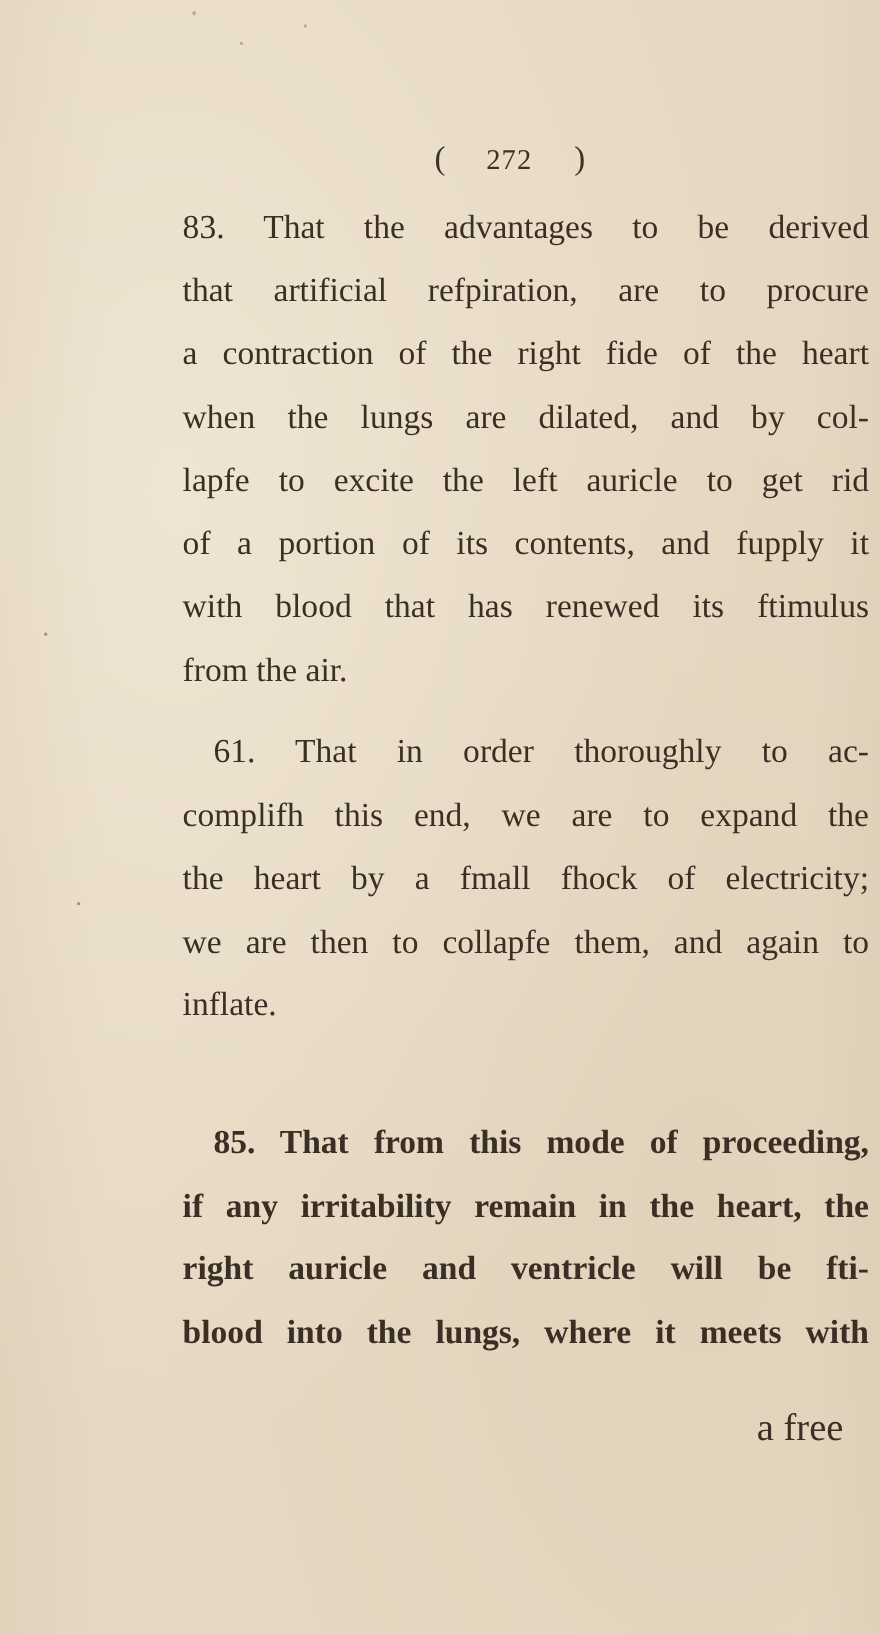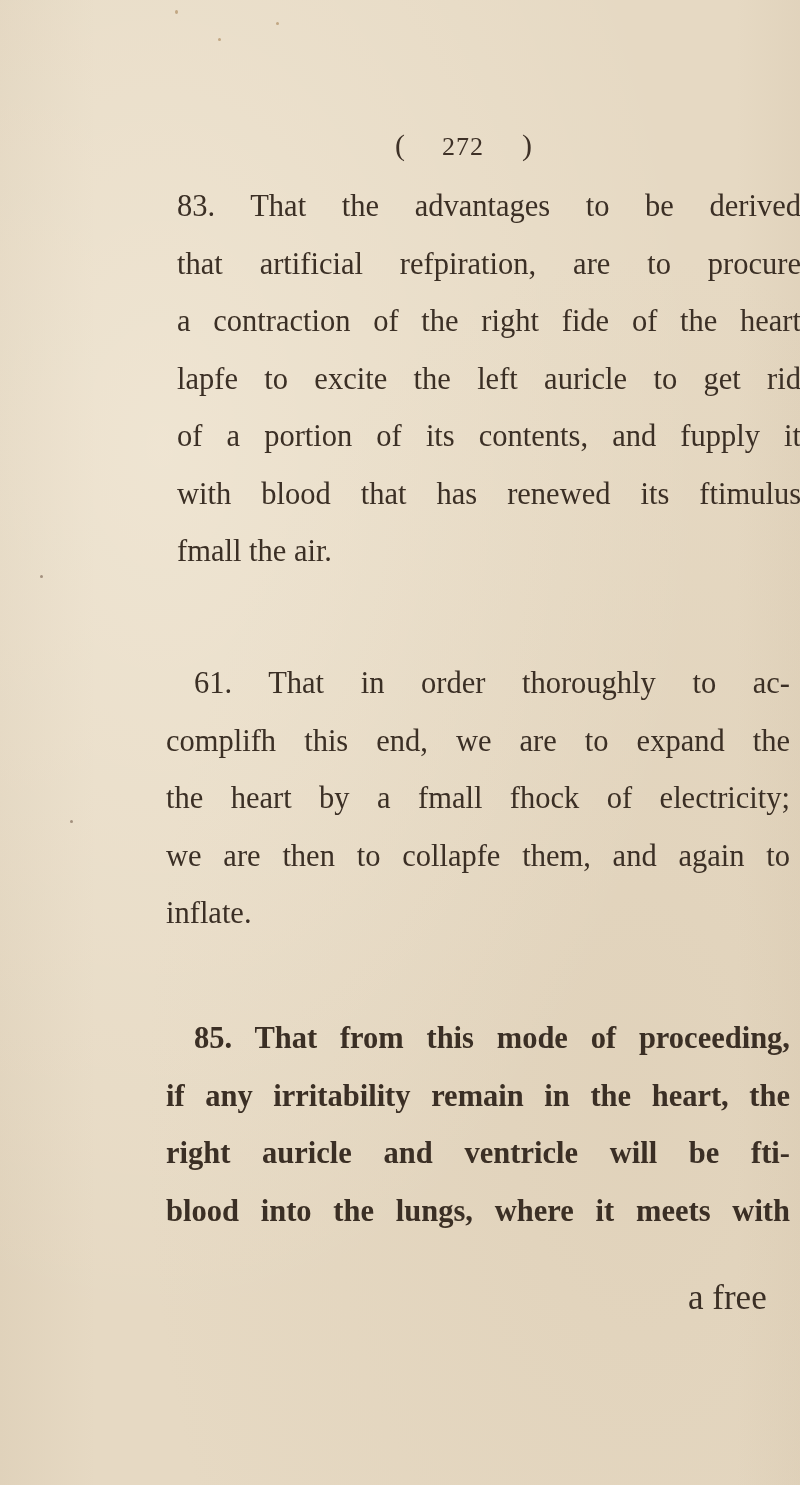--- a/index.html
+++ b/index.html
@@ -56,21 +56,21 @@
       display: block;
       white-space: nowrap;
       text-align: justify;
       text-align-last: justify;
       height: 57.5px;
     }
     .line.last {
       text-align: left;
       text-align-last: left;
     }
-    #para-83 { top: 178px; margin-left: 11px; }
+    #para-83 { top: 178px; }
     #para-84 { top: 655px; }
     #para-85 { top: 1010px; font-weight: bold; }
     .catchword {
       position: absolute;
       top: 1278px;
       left: 688px;
       font-family: "Liberation Serif", serif;
       font-size: 35px;
       color: #3b2f25;
     }
@@ -90,24 +90,25 @@
     <span class="pn-open">(</span><span class="pn-num">272</span><span class="pn-close">)</span>
   </div>
 
   <div class="text-block" id="para-83">
     <span class="line" style="padding-left:0;">
       <span>83.</span>
       <span>That the advantages to be derived</span>
     </span>
     <span class="line">that artificial refpiration, are to procure</span>
     <span class="line">a contraction of the right fide of the heart</span>
+    <span class="line">when the lungs are dilated, and by col-</span>
     <span class="line">lapfe to excite the left auricle to get rid</span>
     <span class="line">of a portion of its contents, and fupply it</span>
     <span class="line">with blood that has renewed its ftimulus</span>
-    <span class="line last">fmall the air.</span>
+    <span class="line last">from the air.</span>
   </div>
 
   <div class="text-block" id="para-84">
     <span class="line" style="padding-left:28px; width:596px;">
       <span>61.</span>
       <span>That in order thoroughly to ac-</span>
     </span>
     <span class="line">complifh this end, we are to expand the</span>
     <span class="line">the heart by a fmall fhock of electricity;</span>
     <span class="line">we are then to collapfe them, and again to</span>

